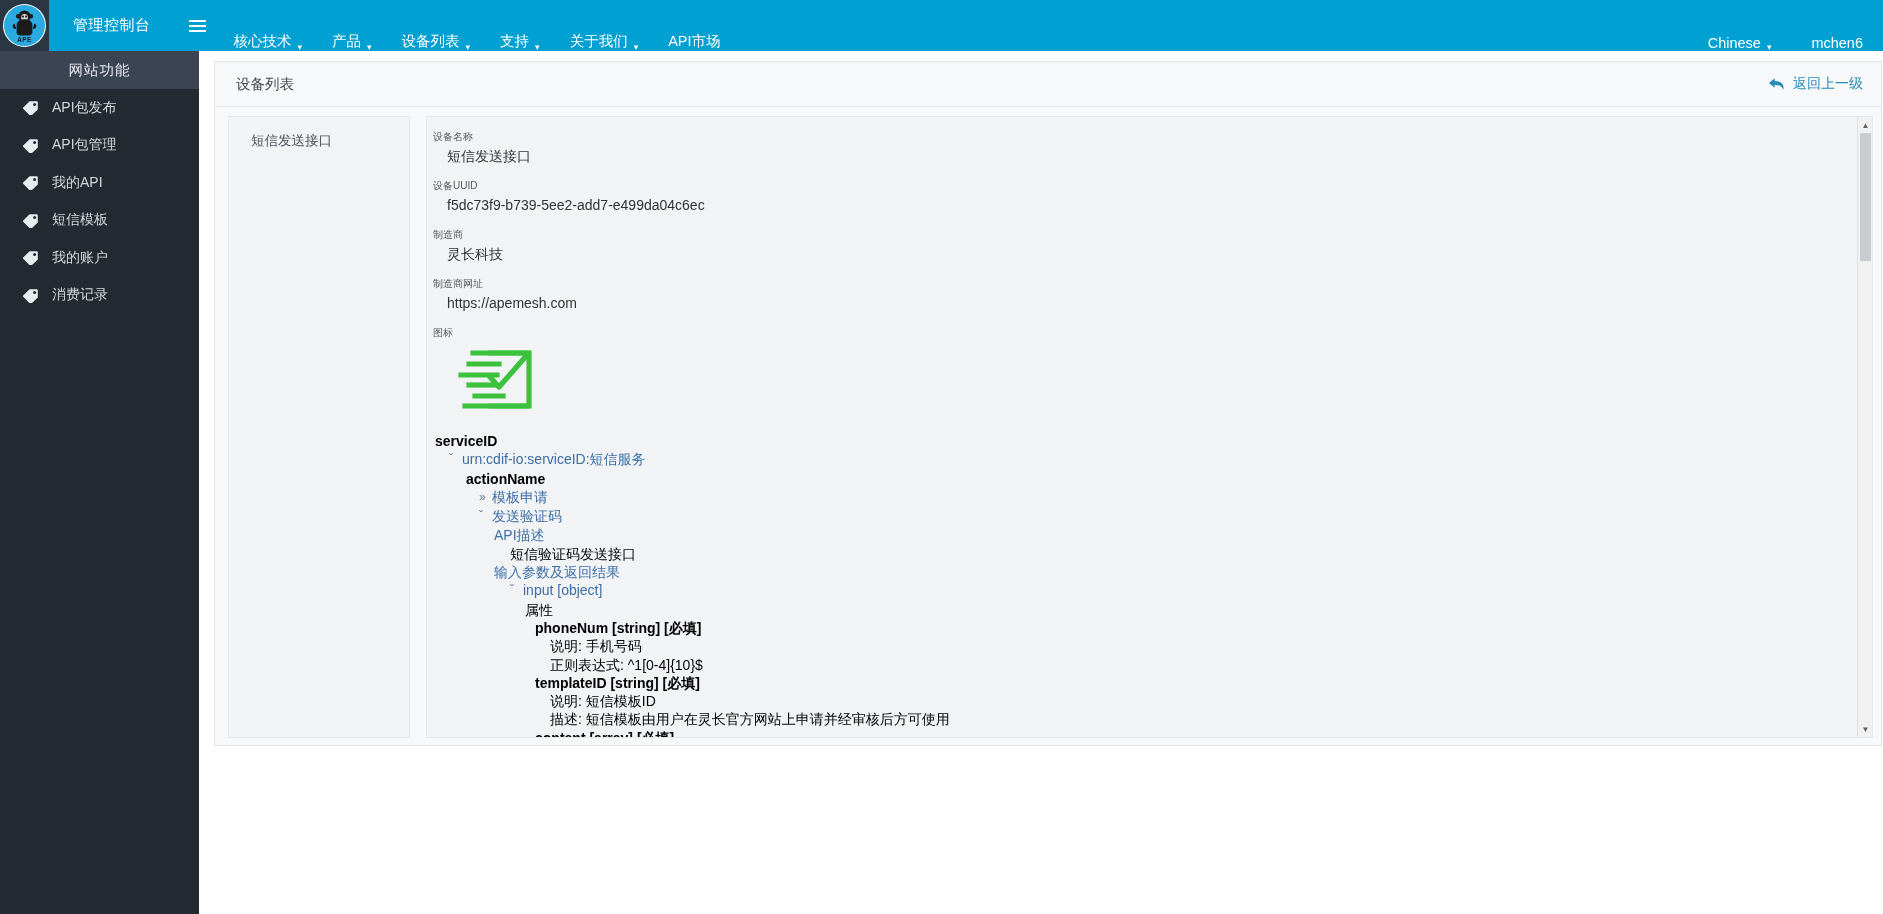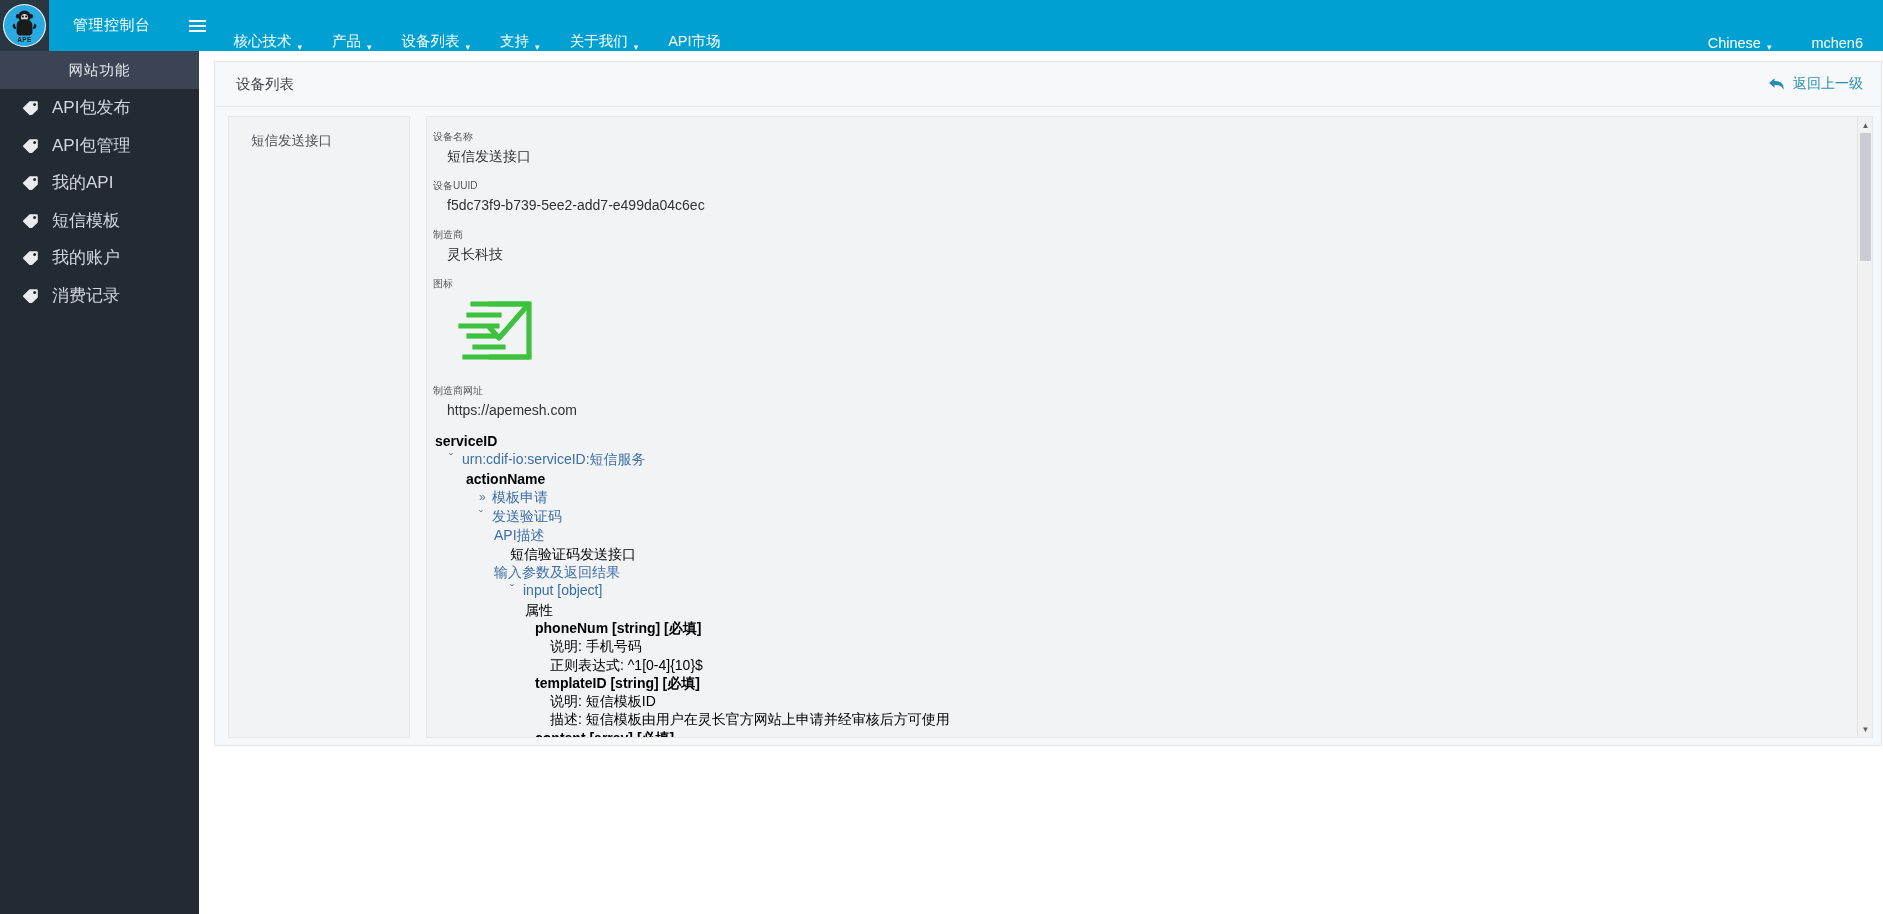--- a/index.html
+++ b/index.html
@@ -70,21 +70,21 @@
     background: #3b4452;
     color: #e8ebef;
     font-size: 14.5px;
     display: flex; align-items: center; justify-content: center;
     letter-spacing: 1px;
   }
   .side-item {
     height: 37.5px;
     display: flex; align-items: center;
     padding-left: 22px;
-    color: #d3d7dd; font-size: 17px;
+    color: #d3d7dd; font-size: 14px;
     cursor: pointer;
   }
   .side-item .tag-ico {
     width: 19px; margin-right: 11px;
     display: inline-flex; align-items: center;
     flex: 0 0 19px;
   }
   .side-label { white-space: nowrap; }
 
   
@@ -365,42 +365,42 @@
             <div class="fld-label">设备UUID</div>
             <div class="fld-value">f5dc73f9-b739-5ee2-add7-e499da04c6ec</div>
           </div>
 
           <div class="fld">
             <div class="fld-label">制造商</div>
             <div class="fld-value">灵长科技</div>
           </div>
 
           <div class="fld">
+            <div class="fld-label">制造商网址</div>
+            <div class="fld-value">https://apemesh.com</div>
+          </div>
+
+          <div class="fld">
             <div class="fld-label">图标</div>
             <div id="icon-box">
               <svg width="86" height="68" viewBox="0 0 86 68" aria-hidden="true">
                 <g fill="none" stroke="#3cc23c" stroke-width="5.2" stroke-linecap="square">
                   <path d="M44 7 H82 V60 H44"></path>
                   <path d="M26 7 H80"></path>
                   <path d="M22 18 H52"></path>
                   <path d="M14 29 H50"></path>
                   <path d="M22 39 H48"></path>
                   <path d="M28 50 H56"></path>
                   <path d="M18 60 H80"></path>
                   <path d="M43 31 L52 41 L80 9" stroke-linecap="round" stroke-linejoin="round"></path>
                 </g>
               </svg>
             </div>
           </div>
 
-          <div class="fld">
-            <div class="fld-label">制造商网址</div>
-            <div class="fld-value">https://apemesh.com</div>
-          </div>
-
           <div class="tree-block">
             <div class="tree-line bold" style="padding-left:2px">serviceID</div>
 
             <div class="tree-line link" style="padding-left:16px">
               <span class="chev">ˇ</span><span>urn:cdif-io:serviceID:短信服务</span>
             </div>
 
             <div class="tree-line bold" style="padding-left:33px">actionName</div>
 
             <div class="tree-line link" style="padding-left:46px">

